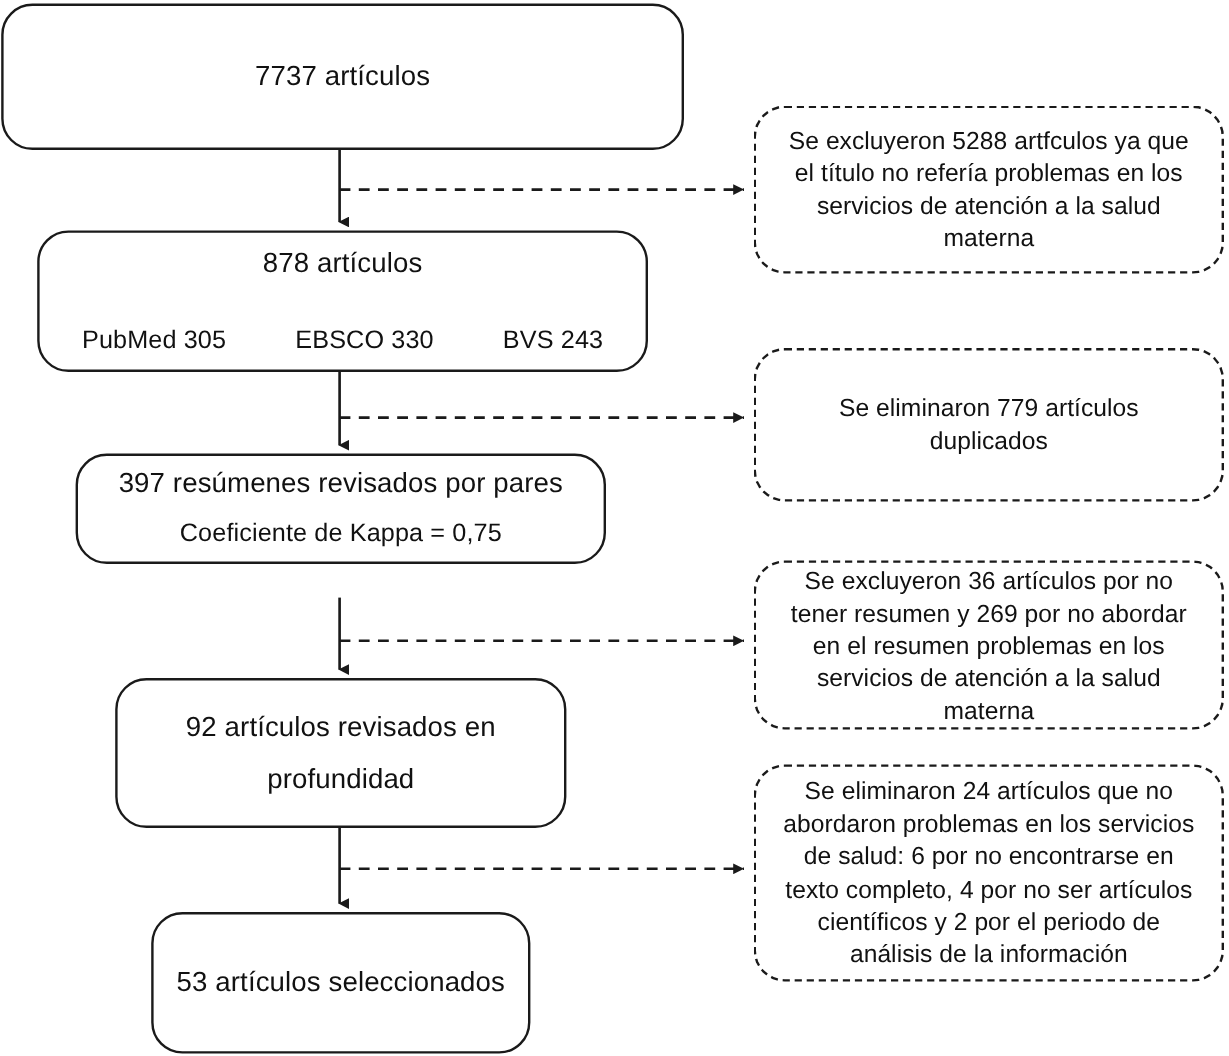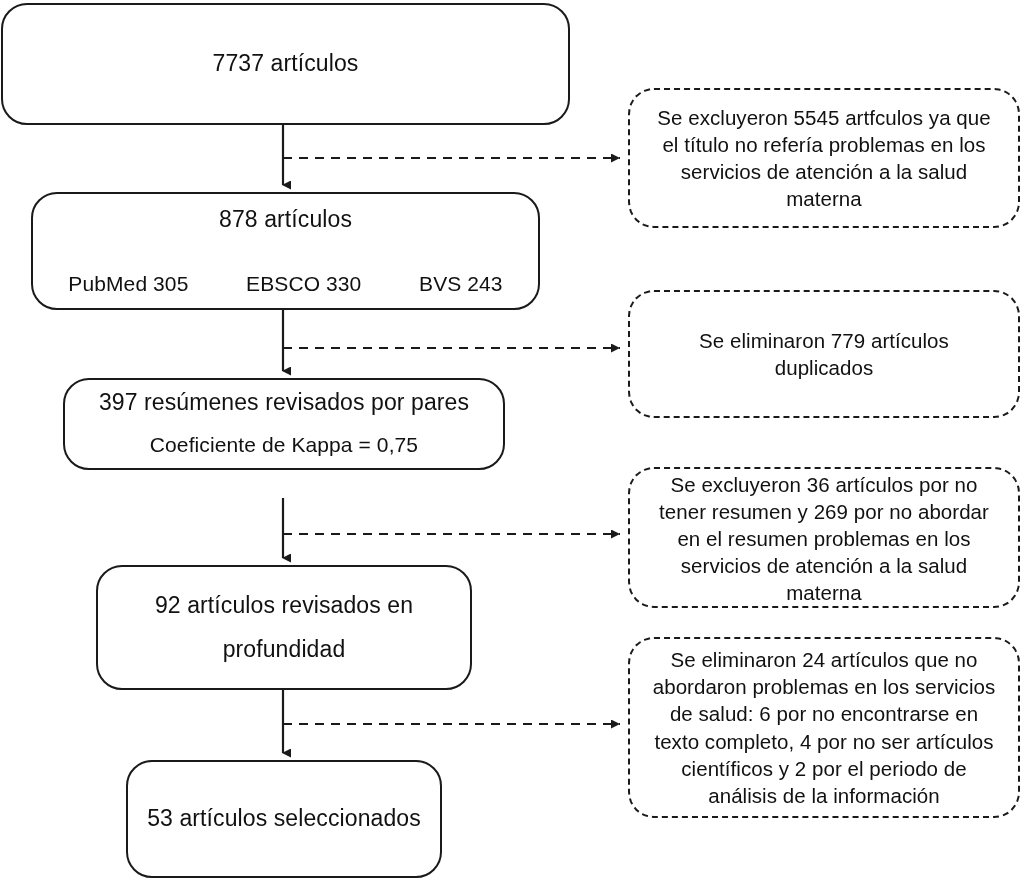--- a/index.html
+++ b/index.html
@@ -136,21 +136,21 @@
       <div class="line-main">92 artículos revisados en</div>
       <div class="line-main">profundidad</div>
     </div>
   </div>
 
   <div class="node solid" style="left:126px; top:760px; width:316px; height:118px;">
     <div class="line-main">53 artículos seleccionados</div>
   </div>
 
   <div class="node dashed" style="left:628px; top:88px; width:392px; height:140px;">
-    <div class="note-text">Se excluyeron 5545 artfculos ya que el título no refería problemas en los servicios de atención a la salud materna</div>
+    <div class="note-text">Se excluyeron 5288 artfculos ya que el título no refería problemas en los servicios de atención a la salud materna</div>
   </div>
 
   <div class="node dashed" style="left:628px; top:290px; width:392px; height:128px;">
     <div class="note-text">Se eliminaron 779 artículos duplicados</div>
   </div>
 
   <div class="node dashed" style="left:628px; top:467px; width:392px; height:141px;justify-content:flex-end;">
     <div class="note-text">Se excluyeron 36 artículos por no tener resumen y 269 por no abordar en el resumen problemas en los servicios de atención a la salud materna</div>
   </div>
 

